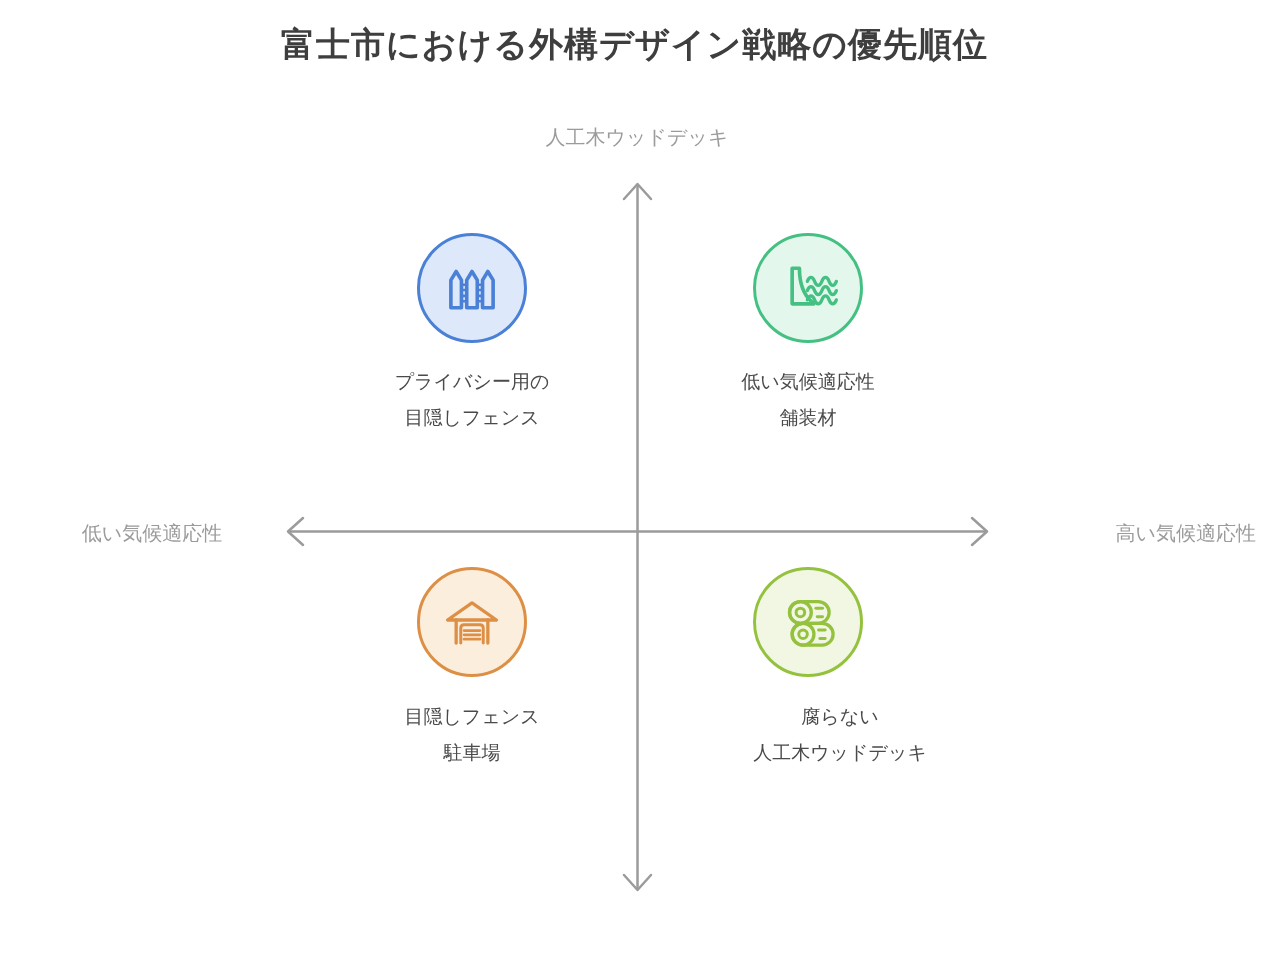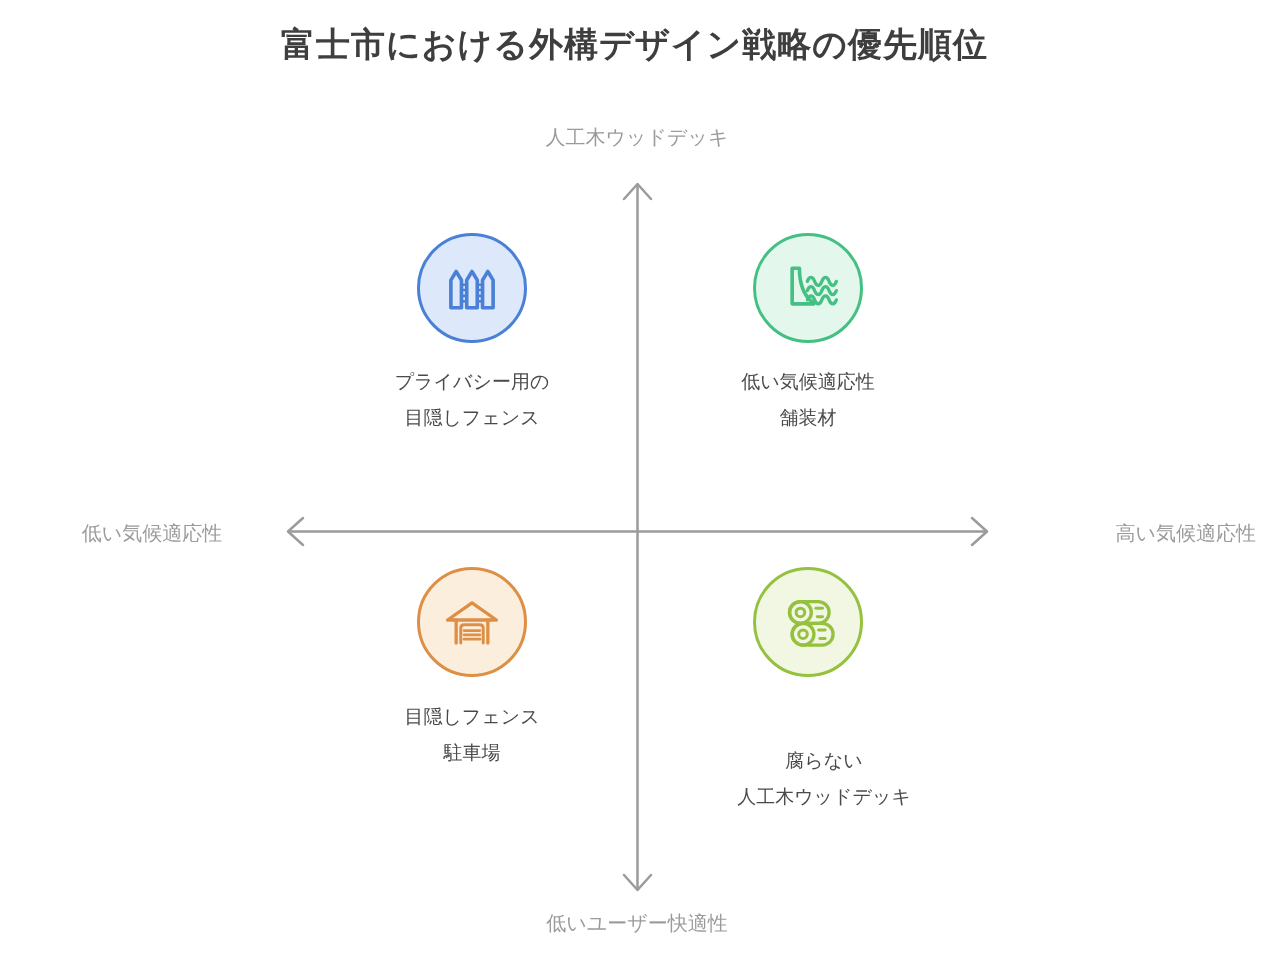--- a/index.html
+++ b/index.html
@@ -35,40 +35,39 @@
   .pos-tr{left:753px;top:233px;}
   .pos-bl{left:417px;top:567px;}
   .pos-br{left:753px;top:567px;}
   .q-label{
     position:absolute;width:440px;text-align:center;font-size:19px;line-height:36px;
     color:var(--label,#4a4a4a);white-space:pre-line;
   }
   .lab-tl{left:252px;top:364px;}
   .lab-tr{left:588px;top:364px;}
   .lab-bl{left:252px;top:699px;}
-  .lab-br{left:604px;top:699px;margin-top:44px;}
+  .lab-br{left:620px;top:699px;}
 </style>
 </head>
 <body>
 
 <div class="canvas" style="--axis: #9b9b9b; --axis-label: #9b9b9b; --title: #3e3e3e; --label: #4a4a4a;">
 
   <div class="title">富士市における外構デザイン戦略の優先順位</div>
 
   <svg class="axes-svg" viewBox="0 0 1280 960">
     <path d="M637.5,186 L637.5,888"></path>
     <path d="M624,199 L637.5,184 L651,199"></path>
     <path d="M624,875 L637.5,890 L651,875"></path>
     <path d="M290,531.5 L985,531.5"></path>
     <path d="M303,518 L288,531.5 L303,545"></path>
     <path d="M972,518 L987,531.5 L972,545"></path>
   </svg>
 
   <div class="axis-label axis-top">人工木ウッドデッキ</div>
-  <div class="axis-label axis-bottom">低いユーザー快適性</div>
   <div class="axis-label axis-left">低い気候適応性</div>
   <div class="axis-label axis-right">高い気候適応性</div>
 
   <div style="--c: #4a80d6; --f: #dde9fa;">
     <div class="q-icon pos-tl">
       <svg viewBox="0 0 100 100" stroke-width="5.5">
         <path d="M18,80 V38 L26,25 L34,38 V80 Z"></path>
         <path d="M42,80 V38 L50,25 L58,38 V80 Z"></path>
         <path d="M66,80 V38 L74,25 L82,38 V80 Z"></path>
         <rect x="34.5" y="45" width="7" height="8" rx="1.5" stroke-width="4"></rect>

